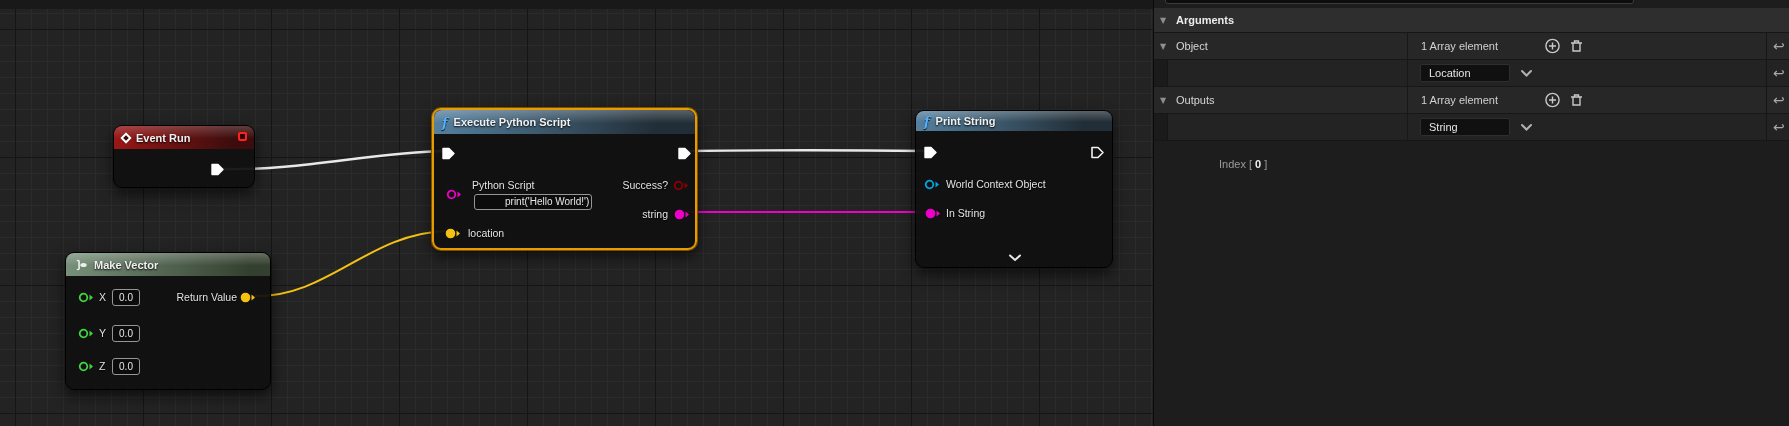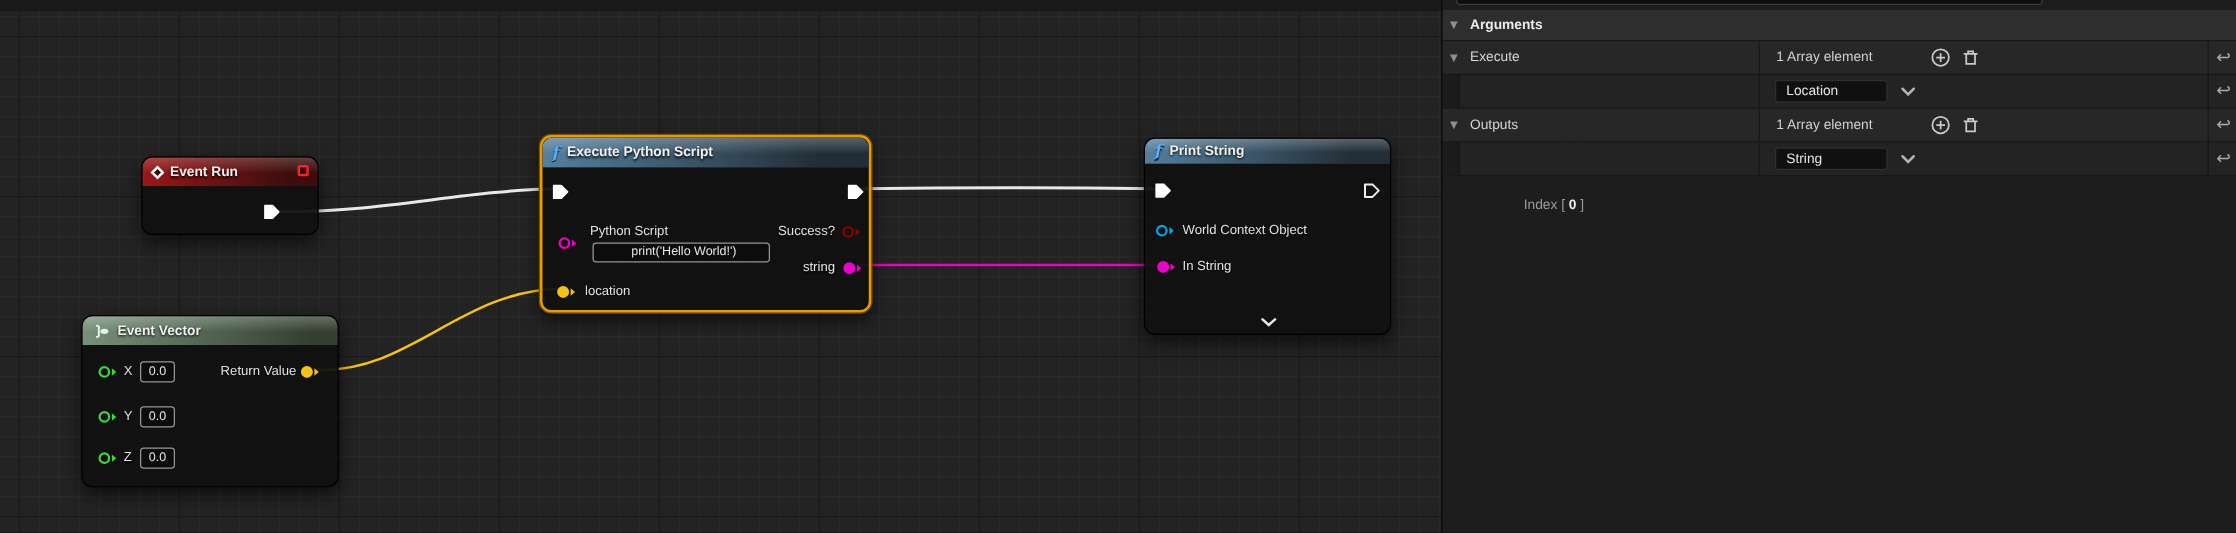--- a/index.html
+++ b/index.html
@@ -120,21 +120,21 @@
       </svg>
       <svg class="pin" style="left:243px;top:36px;" width="15" height="15" viewBox="0 0 15 15">
         <path d="M2,2.5 H8 L13,7.5 L8,12.5 H2 Z" fill="#ffffff" stroke="#ffffff" stroke-width="1.4" stroke-linejoin="round"></path>
       </svg>
 
       <span class="pin-label" style="left:38px;top:69px;">Python Script</span>
       <svg class="pin" style="left:12px;top:78px;" width="17" height="13" viewBox="0 0 17 13">
         <circle cx="5.5" cy="6.5" r="3.8" fill="none" stroke="#ef00c8" stroke-width="1.8"></circle>
         <path d="M11.5,3.5 L15,6.5 L11.5,9.5 Z" fill="#ef00c8"></path>
       </svg>
-      <div class="valbox" style="left:40px;top:84px;width:142px;height:16px;padding-left:30px;">print('Hello World!')</div>
+      <div class="valbox" style="left:40px;top:84px;width:118px;height:16px;padding-left:30px;">print('Hello World!')</div>
 
       <span class="pin-label right" style="right:27px;top:69px;margin-left:41px;">Success?</span>
       <svg class="pin" style="left:239px;top:69px;" width="17" height="13" viewBox="0 0 17 13">
         <circle cx="5.5" cy="6.5" r="3.8" fill="none" stroke="#8c0000" stroke-width="1.8"></circle>
         <path d="M11.5,3.5 L15,6.5 L11.5,9.5 Z" fill="#8c0000"></path>
       </svg>
 
       <span class="pin-label right" style="right:27px;top:98px;">string</span>
       <svg class="pin" style="left:240px;top:98px;" width="17" height="13" viewBox="0 0 17 13">
         <circle cx="5.5" cy="6.5" r="4.2" fill="#ef00c8" stroke="#ef00c8" stroke-width="1.2"></circle>
@@ -176,21 +176,21 @@
         <polyline points="2,1.5 7,6 12,1.5" fill="none" stroke="#e8e8e8" stroke-width="2" stroke-linecap="round"></polyline>
       </svg>
     </div>
 
     <div class="node" style="left:65px;top:252px;width:206px;height:138px;">
       <div class="node-header hdr-pure">
         <svg width="14" height="12" viewBox="0 0 14 12">
           <path d="M3.5,1.5 C6,1.5 5,3.5 5,6 C5,8.5 6,10.5 3.5,10.5" fill="none" stroke="#e9f0e9" stroke-width="1.6" stroke-linecap="round"></path>
           <ellipse cx="9.5" cy="6" rx="3.2" ry="2.1" fill="#e9f0e9"></ellipse>
         </svg>
-        <span class="node-title">Event Vector</span>
+        <span class="node-title">Make Vector</span>
       </div>
 
       <svg class="pin" style="left:12px;top:38px;" width="17" height="13" viewBox="0 0 17 13">
         <circle cx="5.5" cy="6.5" r="3.8" fill="none" stroke="#3fd53f" stroke-width="1.8"></circle>
         <path d="M11.5,3.5 L15,6.5 L11.5,9.5 Z" fill="#3fd53f"></path>
       </svg>
       <span class="pin-label" style="left:33px;top:38px;">X</span>
       <div class="valbox vecbox" style="left:46px;top:36px;width:28px;height:17px;">0.0</div>
       <span class="pin-label right" style="right:33px;top:38px;">Return Value</span>
       <svg class="pin" style="left:174px;top:38px;" width="17" height="13" viewBox="0 0 17 13">
@@ -219,21 +219,21 @@
 
     <div class="prow row-args">
       <span class="tri">▼</span>
       <span class="plabel bold">Arguments</span>
     </div>
 
     <div class="prow row-cat" style="top:33px;">
       <div class="cell-divider"></div>
       <div class="right-divider"></div>
       <span class="tri">▼</span>
-      <span class="plabel">Execute</span>
+      <span class="plabel">Object</span>
       <span class="count-label">1 Array element</span>
       <svg class="icon-btn" style="left:390px;" width="17" height="17" viewBox="0 0 17 17">
         <circle cx="8.5" cy="8.5" r="6.6" fill="none" stroke="#c9c9c9" stroke-width="1.4"></circle>
         <path d="M8.5,5 V12 M5,8.5 H12" stroke="#c9c9c9" stroke-width="1.4"></path>
       </svg>
       <svg class="icon-btn" style="left:414px;" width="17" height="17" viewBox="0 0 17 17">
         <path d="M5,5.5 V13.5 H12 V5.5" fill="none" stroke="#c9c9c9" stroke-width="1.4"></path>
         <path d="M3,5.5 H14 M6.5,5.5 V3.5 H10.5 V5.5" fill="none" stroke="#c9c9c9" stroke-width="1.4"></path>
       </svg>
       <span class="reset">↩</span>

